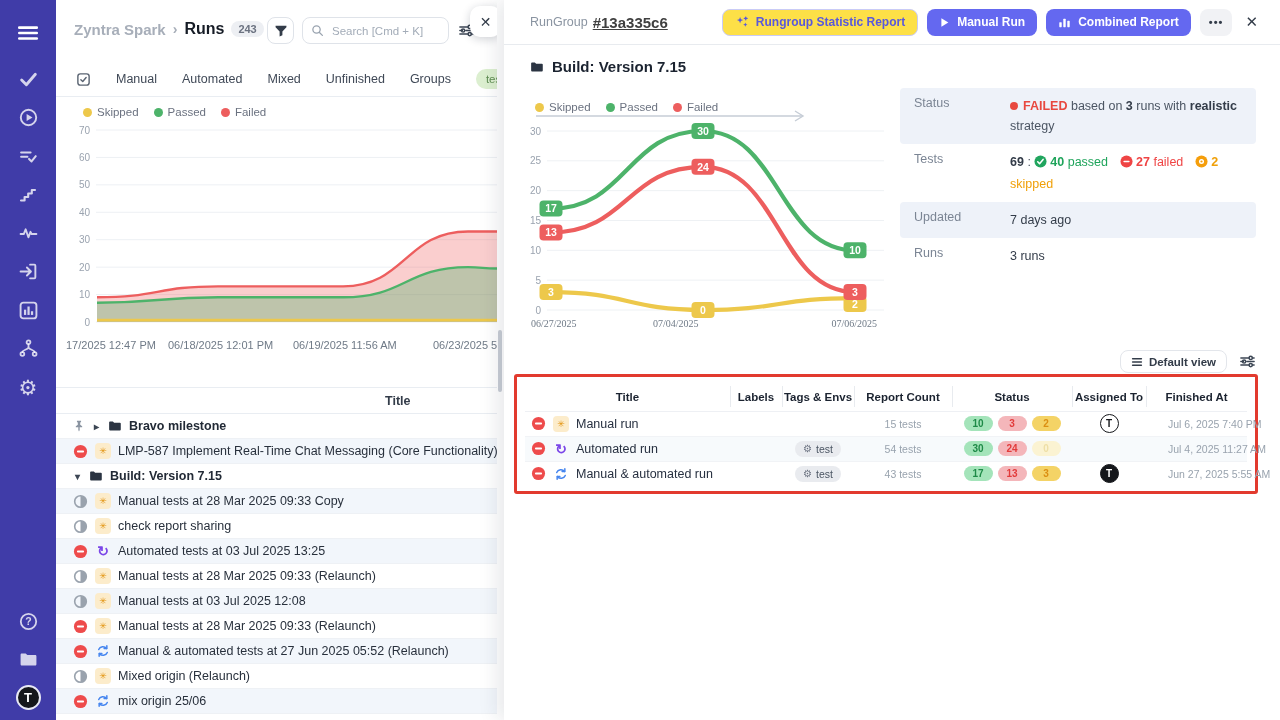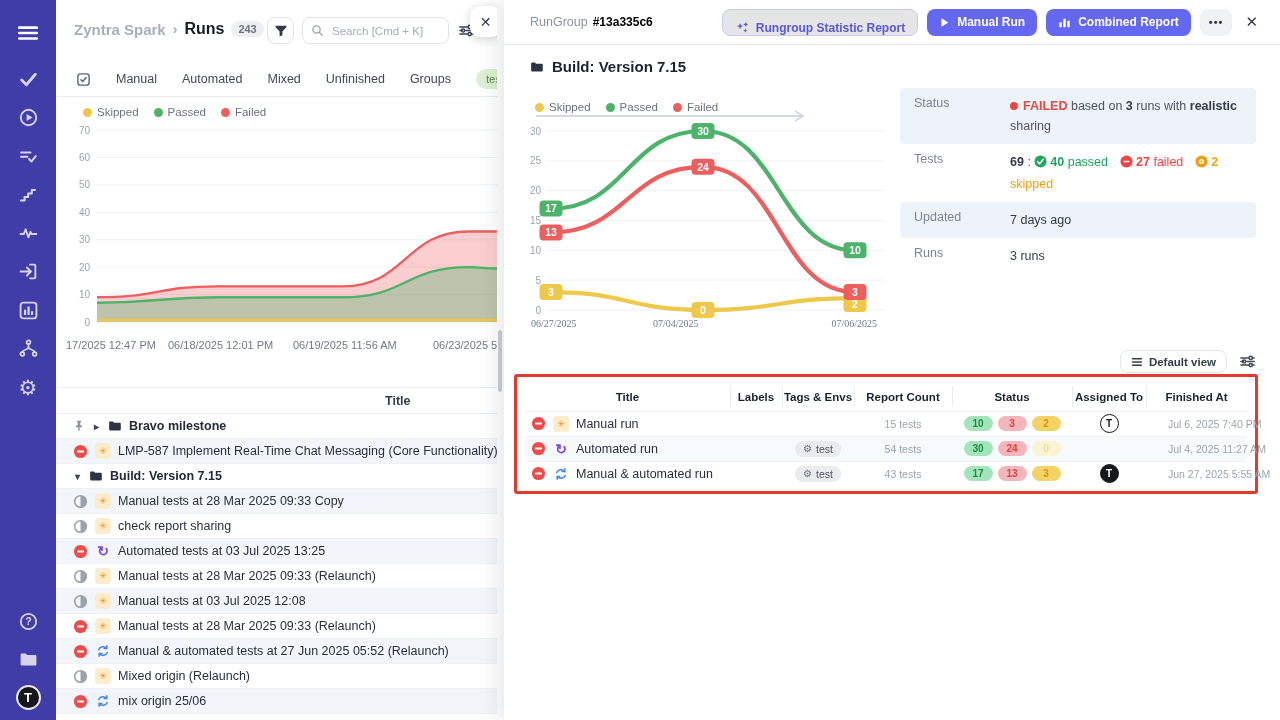--- a/index.html
+++ b/index.html
@@ -46,24 +46,24 @@
   .tico{display:inline-flex;align-items:center;justify-content:center;width:16px;height:16px;border-radius:4px;flex:none;}
   .tico.m{background:#fceccb;color:#e2930f;font-size:9px;}
   .tico.a{color:#7b46e8;font-weight:700;font-size:14px;}
   .vscroll{position:absolute;left:497px;top:0;width:7px;height:720px;background:#fff;}
   .vthumb{position:absolute;left:1px;top:330px;width:4px;height:62px;background:#c9ced6;border-radius:2px;}
 
   
   .rp{position:absolute;left:504px;top:0;width:776px;height:720px;background:#fff;box-shadow:-7px 0 18px rgba(25,35,60,.10);}
   .rp-head{position:absolute;left:0;top:0;right:0;height:45px;border-bottom:1px solid #e8ebef;display:flex;align-items:center;padding:0 22px 0 26px;}
   .rg-label{font-size:12.5px;color:#8a94a1;}
-  .rg-id{font-size:12px;font-weight:800;color:#000000;margin-left:5px;}
+  .rg-id{font-size:15px;font-weight:800;color:#404040;margin-left:5px;text-decoration:underline;}
   .grow{flex:1;}
   .btn{height:27px;border-radius:8px;display:inline-flex;align-items:center;gap:7px;font-size:12px;font-weight:700;padding:0 12px;cursor:pointer;border:0;font-family:inherit;}
-  .btn.outline{border:1px solid #c9cbf6;color:#5858dd;background:#e5e5e5;margin-right:9px;align-items:flex-end;}
+  .btn.outline{border:1px solid #c9cbf6;color:#5858dd;background:#fde047;margin-right:9px;}
   .btn.fill{background:#6468f0;color:#fff;margin-right:9px;}
   .btn.more{background:#f1f2f5;color:#333c49;padding:0 9px;font-weight:900;font-size:11px;letter-spacing:1px;margin-right:13px;}
   .rp-close{font-size:15px;color:#333c49;cursor:pointer;}
   .build-h{position:absolute;left:26px;top:58px;display:flex;align-items:center;gap:8px;font-size:15px;font-weight:800;color:#1b2330;}
   #line-legend{position:absolute;left:31px;top:101px;}
   #line-svg{position:absolute;left:16px;top:98px;}
   #line-xlabels{position:absolute;left:16px;top:318px;width:380px;height:13px;font-size:10px;color:#6f7a87;font-family:Liberation Serif, serif;}
   .details{position:absolute;left:396px;top:88px;width:356px;}
   .d-row{display:flex;padding:8px 0 8px 14px;border-radius:4px;font-size:12.5px;color:#4b5563;}
   .d-row.altd{background:#eef2f9;}
@@ -568,21 +568,21 @@
     <div id="line-xlabels">
         <span class="xl" style="left: 11px;">06/27/2025</span>
         <span class="xl" style="left: 133px; width: 100px; text-align: left;">07/04/2025</span>
         <span class="xl" style="left: 257px; width: 100px; text-align: right;">07/06/2025</span>
       </div>
 
     <div class="details">
       <div class="d-row altd">
         <div class="d-label">Status</div>
         <div class="d-val">
-          <span class="dot-red"></span><span class="failed-txt">FAILED</span><span> based on </span><b>3</b><span> runs with </span><b>realistic</b><span> sharing</span>
+          <span class="dot-red"></span><span class="failed-txt">FAILED</span><span> based on </span><b>3</b><span> runs with </span><b>realistic</b><span> strategy</span>
         </div>
       </div>
       <div class="d-row">
         <div class="d-label">Tests</div>
         <div class="d-val">
           <b>69</b><span> : </span><span class="ticon f" id="okIc"><svg viewBox="0 0 14 14" width="13" height="13">
                 <circle cx="7" cy="7" r="6.5" fill="#21a55e"></circle>
                 <path d="M4 7.3l2 2 3.8-4.5" fill="none" stroke="#fff" stroke-width="1.7" stroke-linecap="round" stroke-linejoin="round"></path>
               </svg></span><span class="grn num">40</span> <span class="grn">passed</span><span class="ticon" id="noIc"><svg viewBox="0 0 14 14" width="13" height="13">
                 <circle cx="7" cy="7" r="6.5" fill="#ef4444"></circle>

